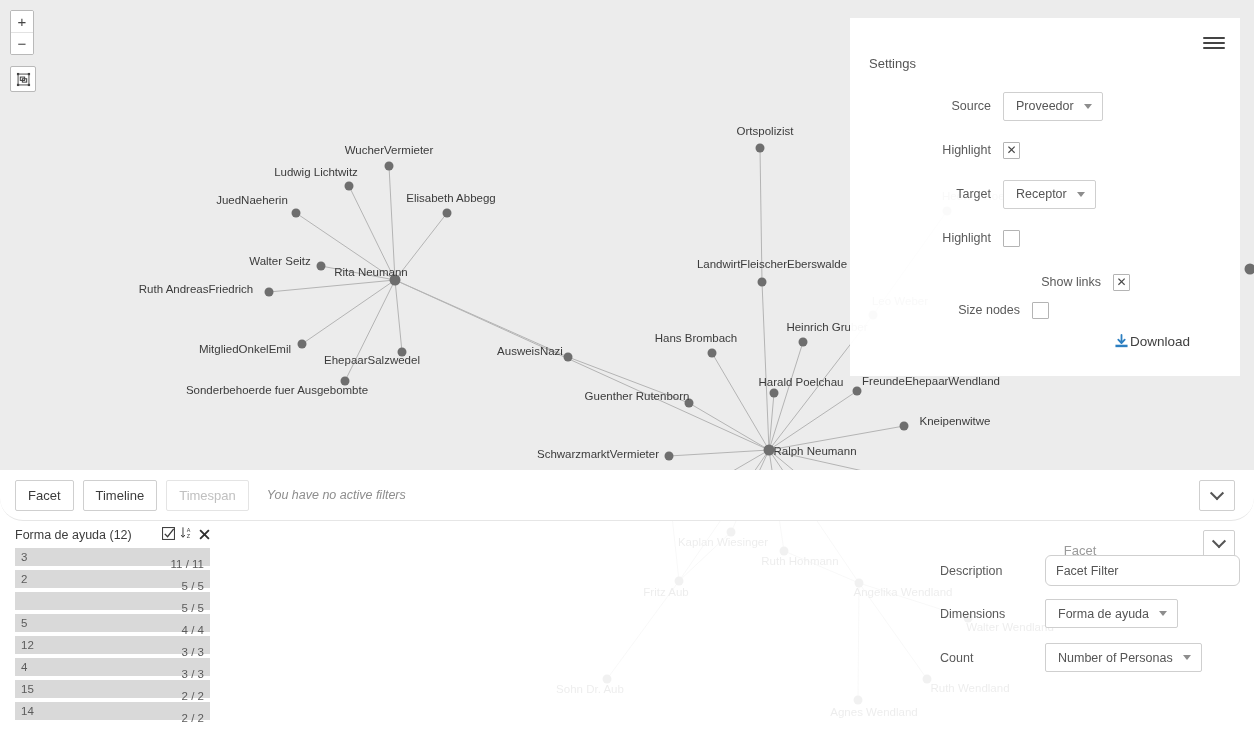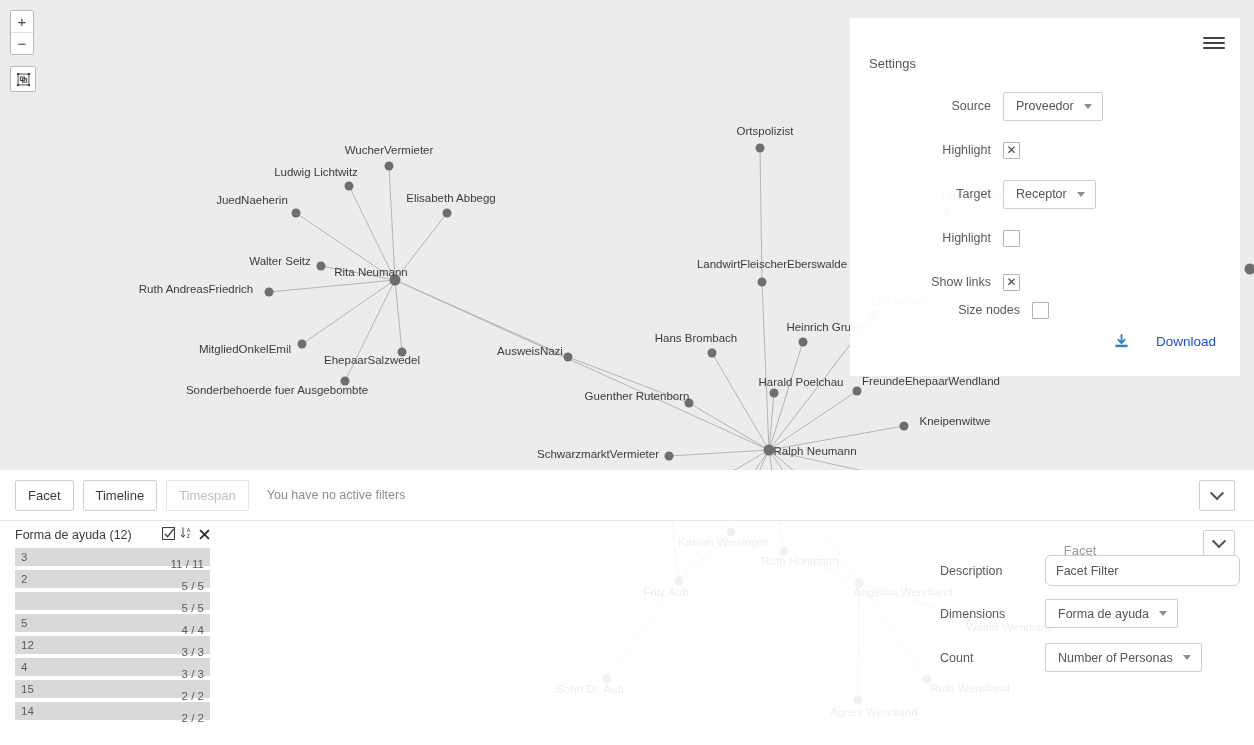--- a/index.html
+++ b/index.html
@@ -147,22 +147,22 @@
     border-radius: 1px;
     display: flex; align-items: center; justify-content: center;
     font-size: 12px; color: #444;
     cursor: pointer;
     line-height: 1;
     box-sizing: border-box;
   }
   #download-link {
     position: absolute;
     left: 1113px; top: 333px;
-    display: flex; align-items: center; gap: 26px;
-    color: #1d4ed8;
+    display: flex; align-items: center; gap: 0;
+    color: #404040;
     font-size: 13.5px;
     cursor: pointer;
     z-index: 26;
   }
 
   
   #bottom {
     position: absolute;
     left: 0; top: 470px;
     width: 1254px; height: 275px;
@@ -173,40 +173,42 @@
     position: absolute;
     left: 0; top: 0;
     width: 1254px; height: 51px;
     background: rgba(255,255,255,0.97);
     border-bottom: 1px solid #e6e6e6;
     display: flex;
     align-items: center;
     padding-left: 15px;
     box-sizing: border-box;
     pointer-events: auto;
+    border-radius: 23px;
   }
   .tbtn {
     height: 31px;
     min-width: 56px;
     border: 1px solid #cfcfcf;
     background: #fff;
     border-radius: 2px;
     font-size: 13px;
     color: #3c3c3c;
     display: inline-flex; align-items: center; justify-content: center;
     padding: 0 12px;
     margin-right: 9px;
     cursor: pointer;
     box-sizing: border-box;
   }
   .tbtn.disabled { color: #c0c0c0; border-color: #e4e4e4; cursor: default; }
   #no-filters-text {
     font-size: 12.5px;
     color: #8d8d8d;
     margin-left: 9px;
+    font-style: italic;
   }
   #filterbar-chevron {
     position: absolute;
     right: 19px; top: 10px;
     width: 36px; height: 31px;
     border: 1px solid #cfcfcf;
     background: #fff;
     border-radius: 2px;
     display: flex; align-items: center; justify-content: center;
     cursor: pointer;
@@ -590,21 +592,21 @@
           <div class="set-label">Target</div>
           <div class="dropdown">
             <span>Receptor</span>
             <span class="caret"></span>
           </div>
         </div>
         <div class="set-row" style="top: 205px;">
           <div class="set-label">Highlight</div>
           <div class="checkbox"></div>
         </div>
-        <div class="set-row" style="top: 249px;">
+        <div class="set-row" style="top: 249px; justify-content: center;">
           <div class="set-label">Show links</div>
           <div class="checkbox">✕</div>
         </div>
         <div class="set-row" style="top: 277px; padding-left: 29px;">
           <div class="set-label">Size nodes</div>
           <div class="checkbox"></div>
         </div>
       </div>
   </div>
   <div id="download-link">

